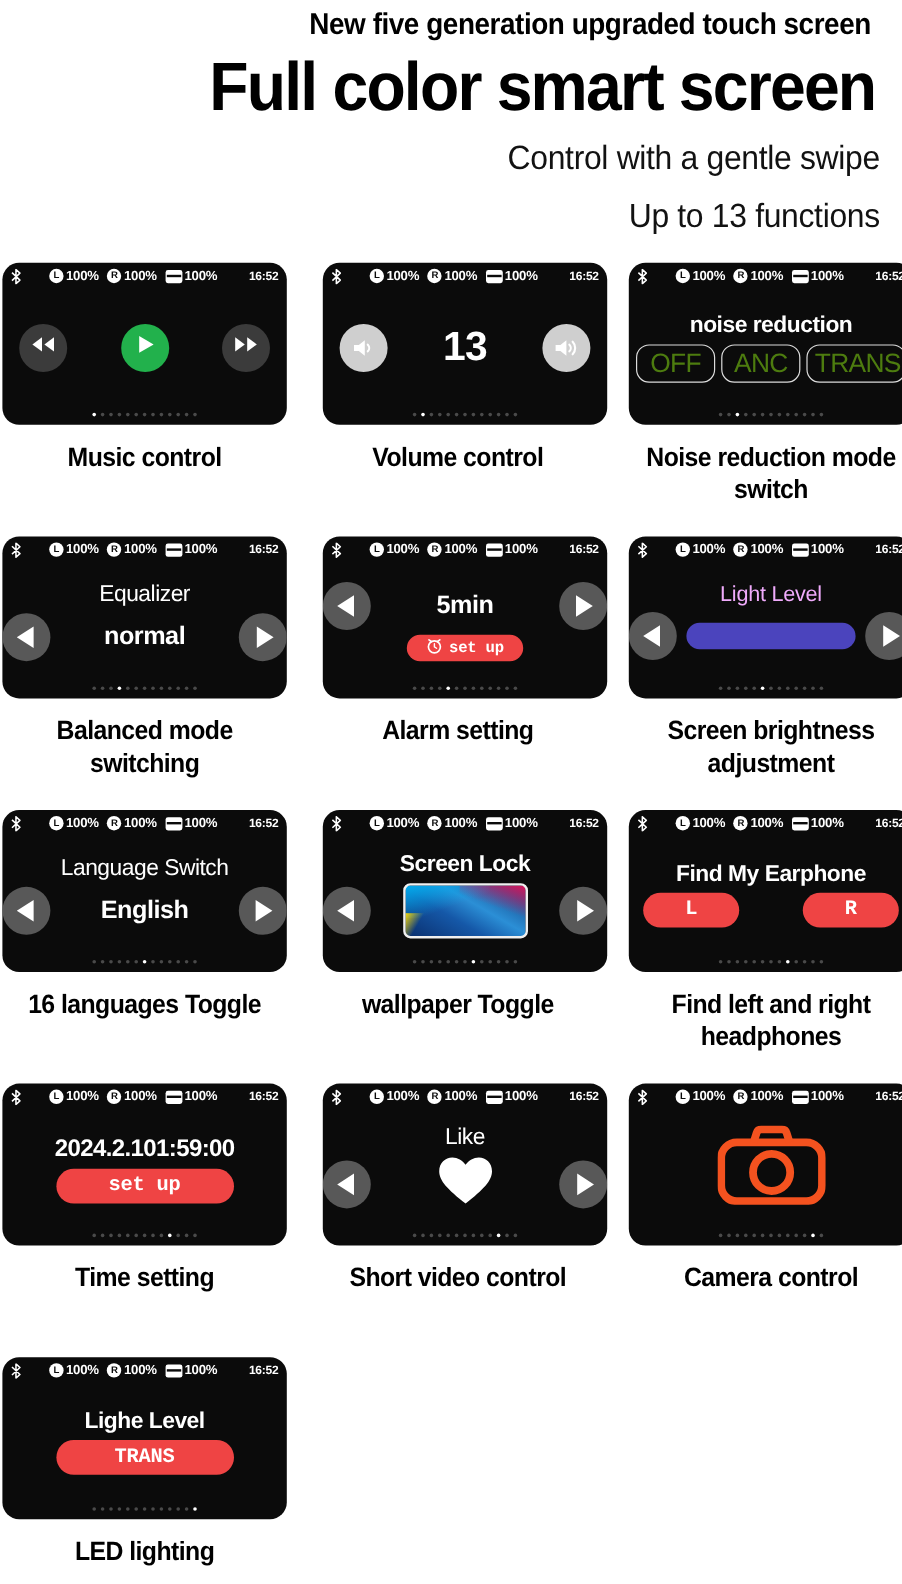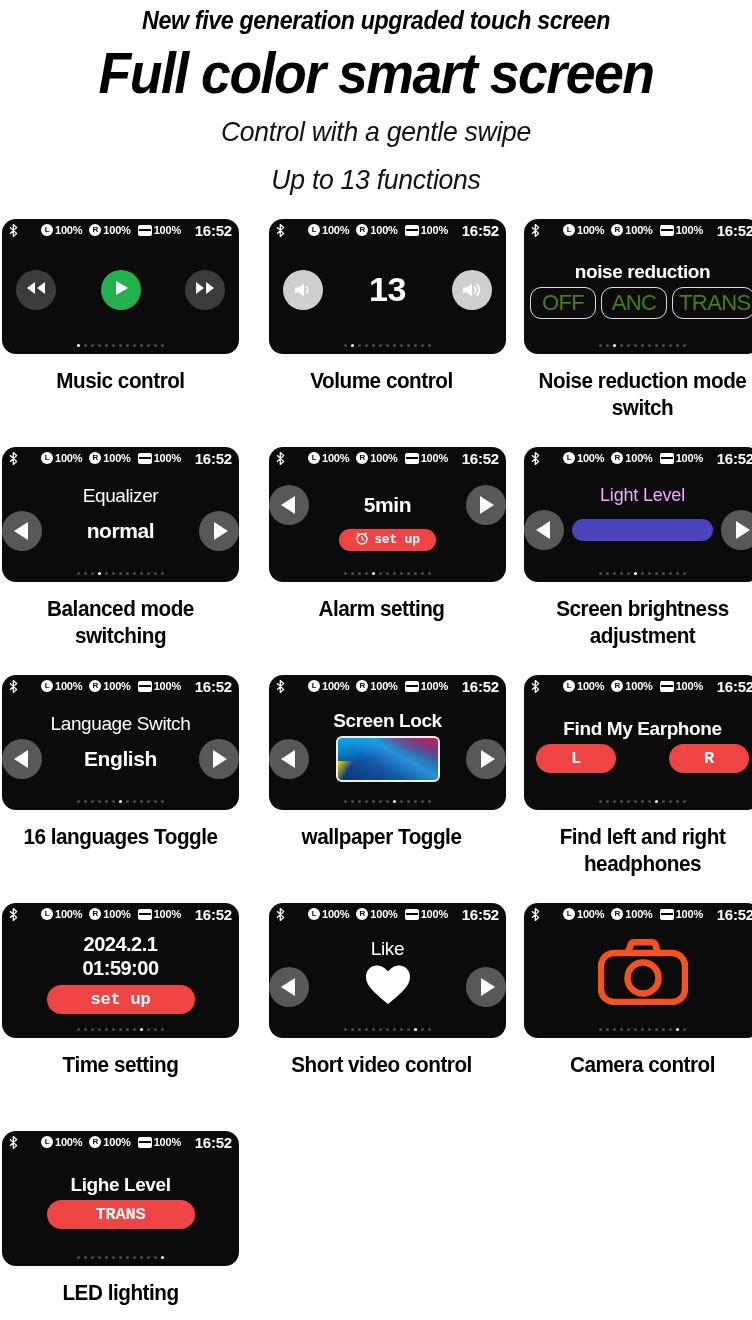--- a/index.html
+++ b/index.html
@@ -5,21 +5,21 @@
   * { box-sizing: border-box; }
   html, body {
     margin: 0; padding: 0;
     width: 752px; height: 1320px;
     background: #ffffff;
     font-family: "Liberation Sans", sans-serif;
     overflow: hidden;
   }
 
   
-  .header { text-align: center; padding-top: 2px; font-style: italic; }
+  .header { text-align: right; padding-top: 2px; }
   .h-eyebrow {
     font-size: 25px; font-weight: bold; color: #000;
     letter-spacing: -0.4px; line-height: 30px;
     transform: scaleX(0.93); margin-top: 3px;
   }
   .h-title {
     font-size: 57px; font-weight: bold; color: #000;
     line-height: 64px; letter-spacing: -1.6px;
     transform: scaleX(0.94); margin-top: 6px;
   }
@@ -64,21 +64,21 @@
     height: 22px;
     display: flex; align-items: center;
     padding: 0 7px 0 6px;
     color: #fff;
     font-size: 11px; font-weight: bold;
     letter-spacing: -0.2px;
   }
   .sb-bt { width: 11px; display: flex; justify-content: center; }
   .sb-spacer { flex: 0 0 22px; }
   .sb-item { display: flex; align-items: center; gap: 2px; margin-right: 7px; }
-  .sb-time { margin-left: auto; font-size: 15px; }
+  .sb-time { margin-left: auto; font-size: 10px; }
   .badge-lr {
     width: 12px; height: 12px; border-radius: 50%;
     background: #fff; color: #0b0b0b;
     font-size: 8px; font-weight: bold;
     display: flex; align-items: center; justify-content: center;
     line-height: 1;
   }
   .batt {
     width: 14px; height: 11px; border-radius: 2px;
     background: #fff; position: relative;
@@ -177,21 +177,21 @@
     text-align: center;
     font-size: 22px; font-weight: bold; color: #000;
     line-height: 27px; letter-spacing: -0.5px;
     transform: scaleX(0.94);
     margin-top: 13px;
     padding: 0 4px;
     min-height: 27px;
   }
   .cap-wrap { min-height: 80px; }
 
-  .time-stack { display: flex; flex-direction: column; align-items: center; gap: 0px; }
+  .time-stack { display: flex; flex-direction: row; align-items: center; gap: 0px; }
   .time-stack .t1 { color:#fff; font-size: 20px; font-weight: bold; letter-spacing:-0.5px; line-height: 23px;}
   .time-stack .t2 { color:#fff; font-size: 20px; font-weight: bold; letter-spacing:-0.5px; line-height: 25px;}
   .stack { display:flex; flex-direction:column; align-items:center; justify-content:center; gap:4px; width:100%;}
 </style>
 </head>
 <body>
 
 <div class="header">
   <div class="h-eyebrow">New five generation upgraded touch screen</div>
   <div class="h-title">Full color smart screen</div>

